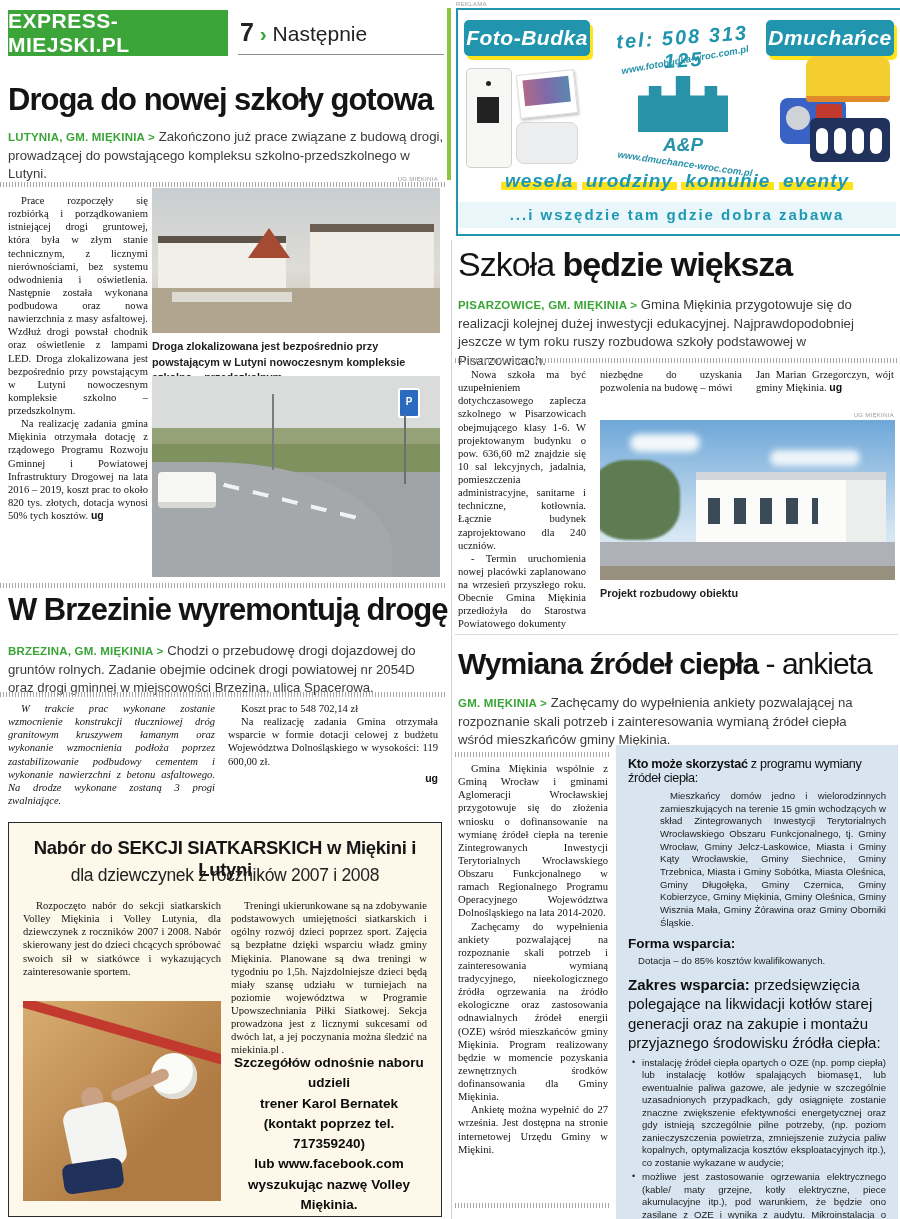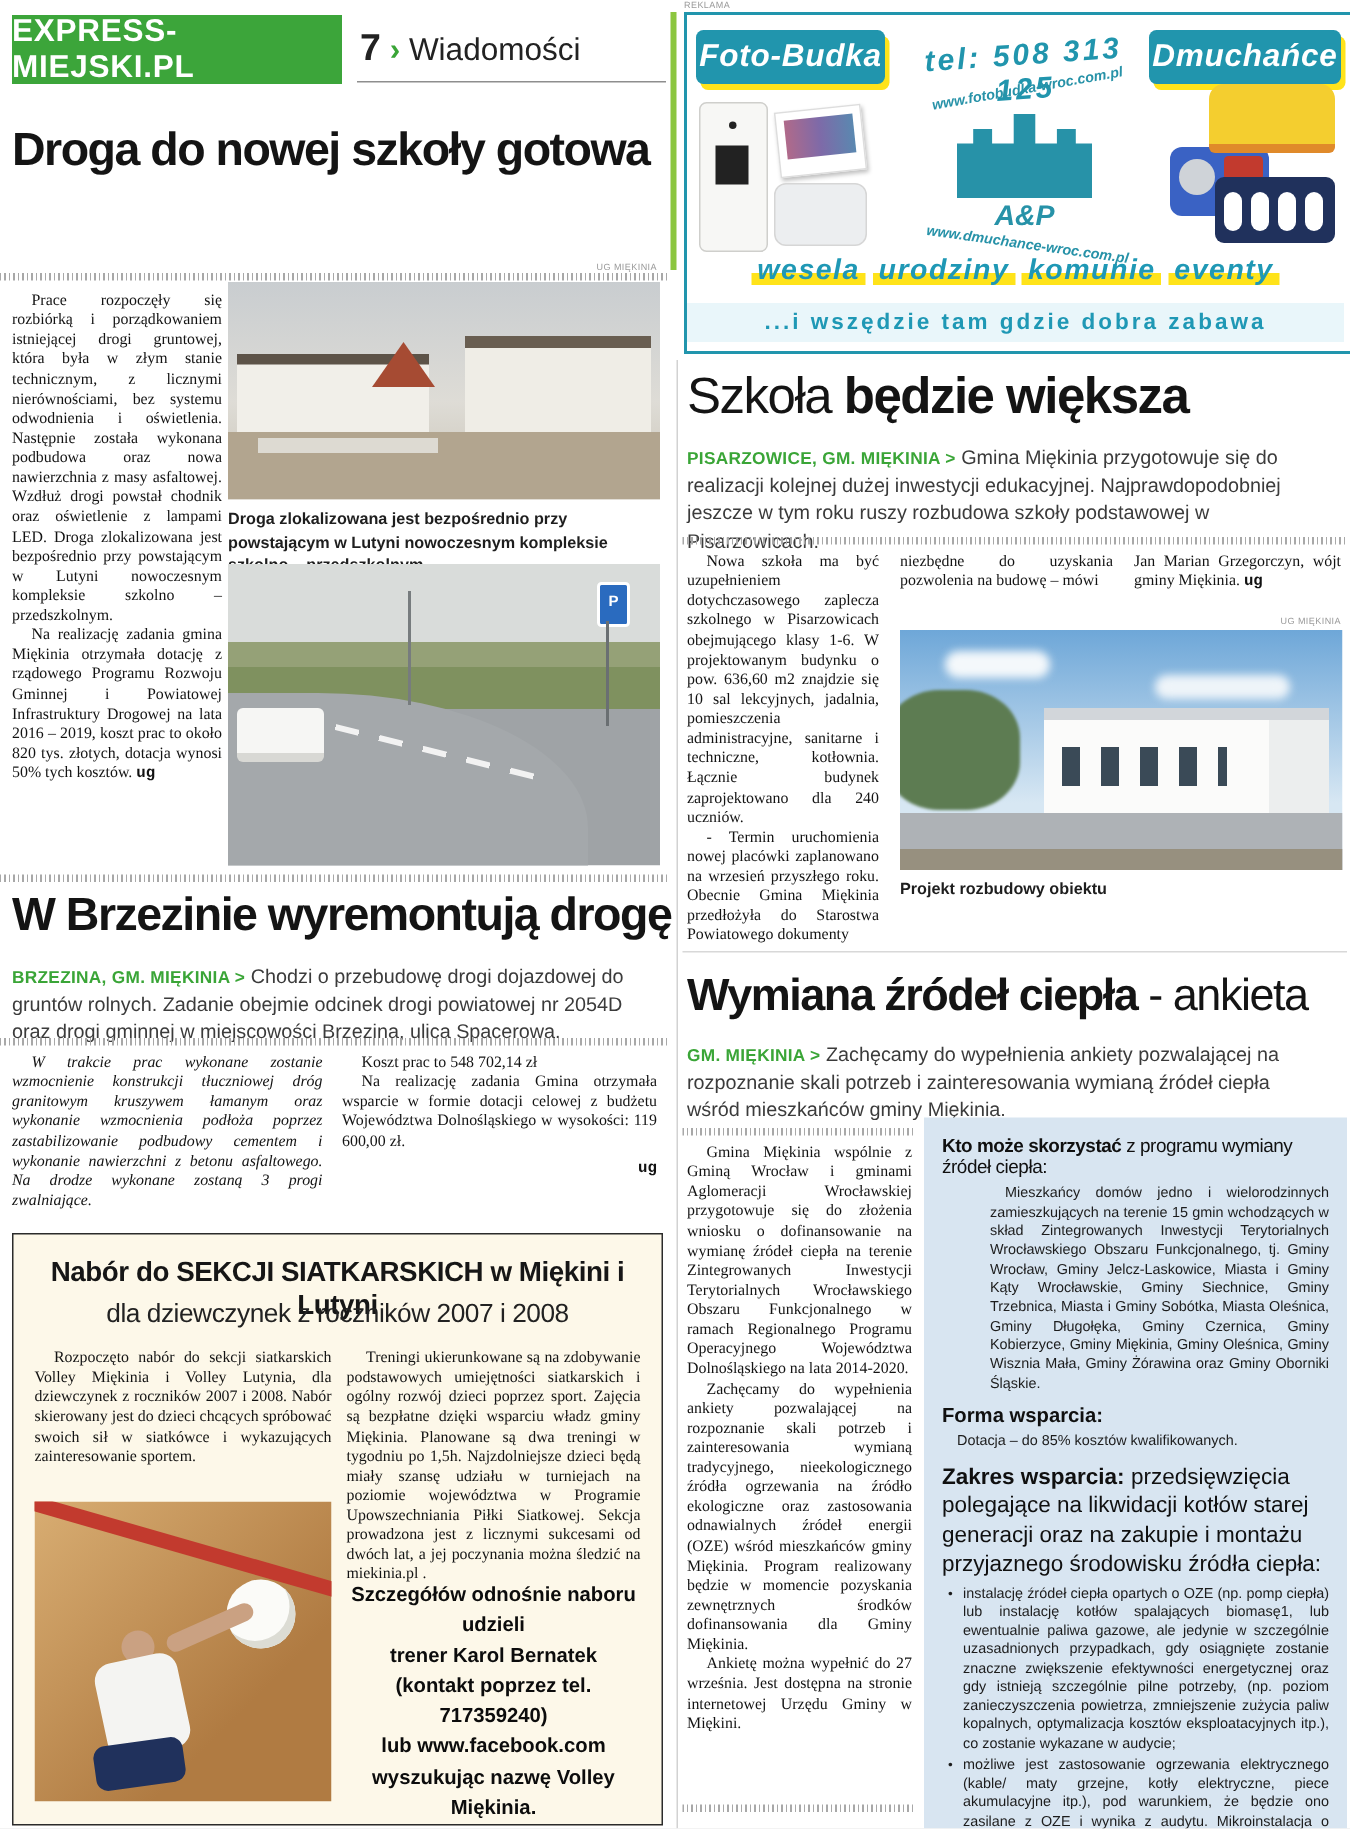--- a/index.html
+++ b/index.html
@@ -6,21 +6,21 @@
   #page{position:relative;width:900px;height:1219px;background:#ffffff;overflow:hidden;
         font-family:"Liberation Sans",sans-serif;color:#161616;}
   .abs{position:absolute;}
   
   .headline{font-family:"Liberation Sans",sans-serif;font-weight:bold;color:#141414;letter-spacing:-1px;line-height:1.05;}
   .hl-light{font-weight:400;letter-spacing:-1px;}
   .lead{font-family:"Liberation Sans",sans-serif;font-size:13.2px;line-height:1.42;color:#3b3b3b;}
   .loc{color:#3aa537;font-weight:bold;font-size:11.5px;letter-spacing:.2px;}
   .serif{font-family:"Liberation Serif",serif;font-size:10.6px;line-height:1.24;text-align:justify;color:#131313;}
   .serif p{margin:0;text-indent:13px;}
-  .sig{font-family:Liberation Mono, monospace;font-weight:bold;font-size:10.5px;color:#111;}
+  .sig{font-family:Liberation Sans, sans-serif;font-weight:bold;font-size:10.5px;color:#111;}
   .caption{font-family:"Liberation Sans",sans-serif;font-size:10.8px;font-weight:bold;color:#1e1e1e;line-height:1.45;}
   .credit{font-family:"Liberation Sans",sans-serif;font-size:6px;color:#9a9a9a;text-align:right;letter-spacing:.3px;}
   .tickrule{height:5px;background:repeating-linear-gradient(90deg,#a8a8a8 0 1px,transparent 1px 3px);}
   .hrule{height:0;border-top:1.5px solid #8e8e8e;}
   
   .mast{background:#3ca53a;color:#fff;font-weight:bold;font-size:21px;letter-spacing:.5px;
         display:flex;align-items:center;justify-content:center;}
   
   .volley{background:#fdf8e9;border:1px solid #2b2b2b;}
   .contact{font-weight:bold;font-size:13.5px;text-align:center;line-height:1.5;white-space:pre-line;color:#0c0c0c;}
@@ -53,27 +53,31 @@
 <body>
 
 <div id="page">
 
   <div class="abs mast" style="left:8px;top:10px;width:220px;height:46px;">
     <span>EXPRESS-MIEJSKI.PL</span>
   </div>
   <div class="abs" style="left:240px;top:18px;width:210px;height:32px;font-size:21px;color:#222;">
     <span style="font-weight:bold;font-size:25px;">7</span>
     <span style="color:#3aa537;font-weight:bold;">›</span>
-    <span>Wiadomości</span>
+    <span>Następnie</span>
   </div>
   <div class="abs hrule" style="left:238px;top:54px;width:206px;"></div>
   <div class="abs" style="left:447px;top:8px;width:4px;height:172px;background:#8cc63f;"></div>
   <div class="abs" style="left:451px;top:240px;width:1px;height:979px;background:#d2d2d2;"></div>
 
   <div class="abs headline" style="left:8px;top:84px;width:440px;font-size:31px;">Droga do nowej szkoły gotowa</div>
+  <div class="abs lead" style="left:8px;top:128px;width:436px;">
+    <span class="loc">LUTYNIA, GM. MIĘKINIA &gt;</span>
+    <span>Zakończono już prace związane z budową drogi, prowadzącej do powstającego kompleksu szkolno-przedszkolnego w Lutyni.</span>
+  </div>
   <div class="abs credit" style="left:338px;top:176px;width:100px;">UG MIĘKINIA</div>
   <div class="abs tickrule" style="left:0px;top:182px;width:445px;"></div>
 
   <div class="abs serif" style="left:8px;top:194px;width:140px;">
     <p>Prace rozpoczęły się rozbiórką i porządkowaniem istniejącej drogi gruntowej, która była w złym stanie technicznym, z licznymi nierównościami, bez systemu odwodnienia i oświetlenia. Następnie została wykonana podbudowa oraz nowa nawierzchnia z masy asfaltowej. Wzdłuż drogi powstał chodnik oraz oświetlenie z lampami LED. Droga zlokalizowana jest bezpośrednio przy powstającym w Lutyni nowoczesnym kompleksie szkolno – przedszkolnym.</p>
     <p><span>Na realizację zadania gmina Miękinia otrzymała dotację z rządowego Programu Rozwoju Gminnej i Powiatowej Infrastruktury Drogowej na lata 2016 – 2019, koszt prac to około 820 tys. złotych, dotacja wynosi 50% tych kosztów.</span>
        <span class="sig">ug</span></p>
   </div>
 
   <div class="ph" style="left:152px;top:188px;width:288px;height:145px;">

